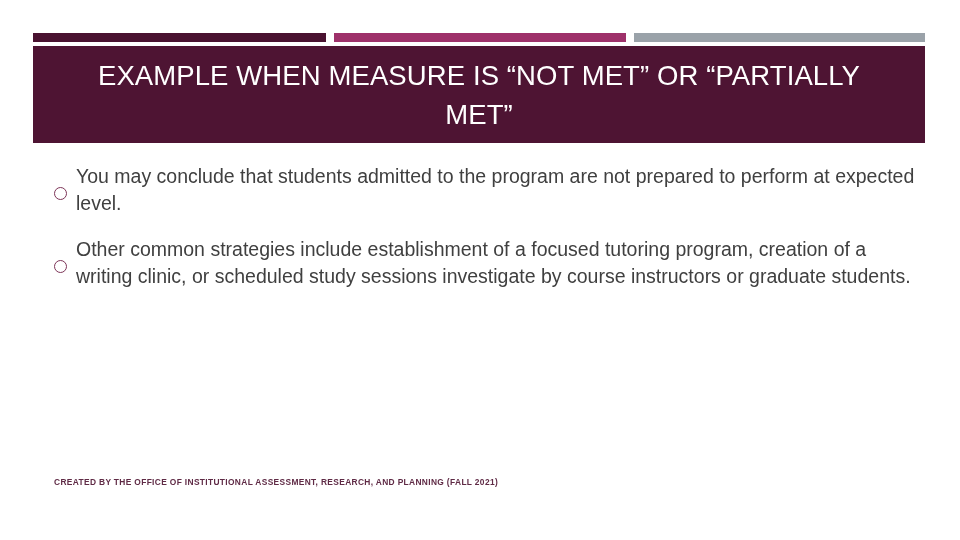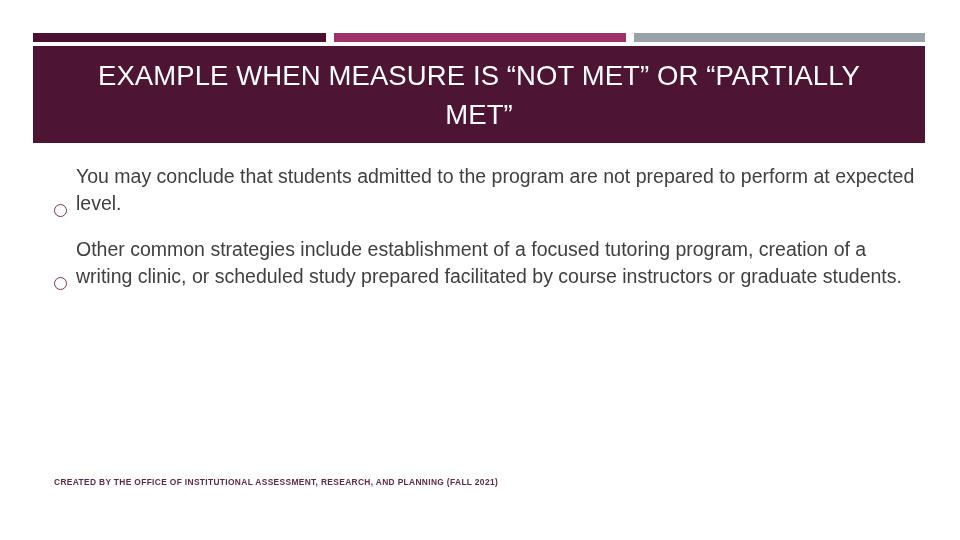--- a/index.html
+++ b/index.html
@@ -64,21 +64,21 @@
 
   
   .body {
     position: absolute;
     left: 54px;
     top: 163px;
     width: 866px;
   }
   .bullet-row {
     display: flex;
-    align-items: flex-end;
+    align-items: center;
     margin-bottom: 19px;
   }
   .bullet-mark {
     flex: 0 0 auto;
     width: 13px;
     height: 13px;
     border: 1.6px solid #7d3558;
     border-radius: 50%;
     margin-top: 7px;
     margin-right: 9px;
@@ -124,20 +124,20 @@
 
     <div class="bullet-row">
       <span class="bullet-mark"></span>
       <span class="bullet-text">You may conclude that students admitted to the program are not prepared to perform at expected level.</span>
     </div>
 
 
 
     <div class="bullet-row">
       <span class="bullet-mark"></span>
-      <span class="bullet-text">Other common strategies include establishment of a focused tutoring program, creation of a writing clinic, or scheduled study prepared facilitated by course instructors or graduate students.</span>
+      <span class="bullet-text">Other common strategies include establishment of a focused tutoring program, creation of a writing clinic, or scheduled study sessions investigate by course instructors or graduate students.</span>
     </div>
 
   </div>
 
   <div class="footer">CREATED BY THE OFFICE OF INSTITUTIONAL ASSESSMENT, RESEARCH, AND PLANNING (FALL 2021)</div>
 
 </div>
 
 </body></html>

